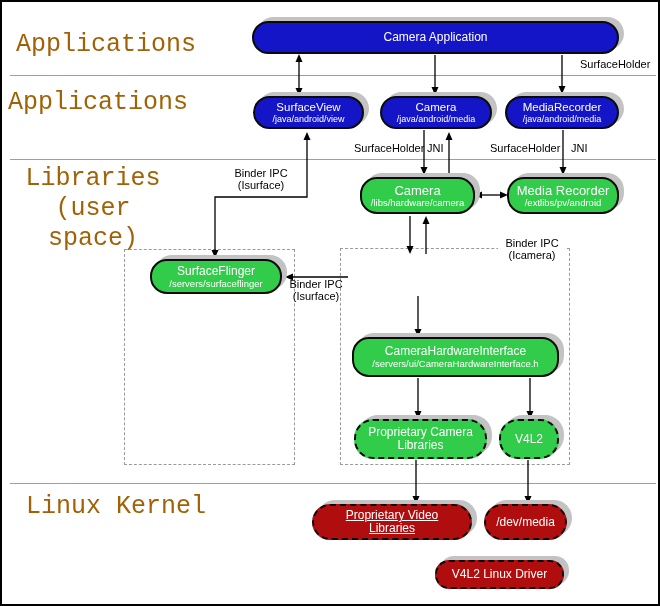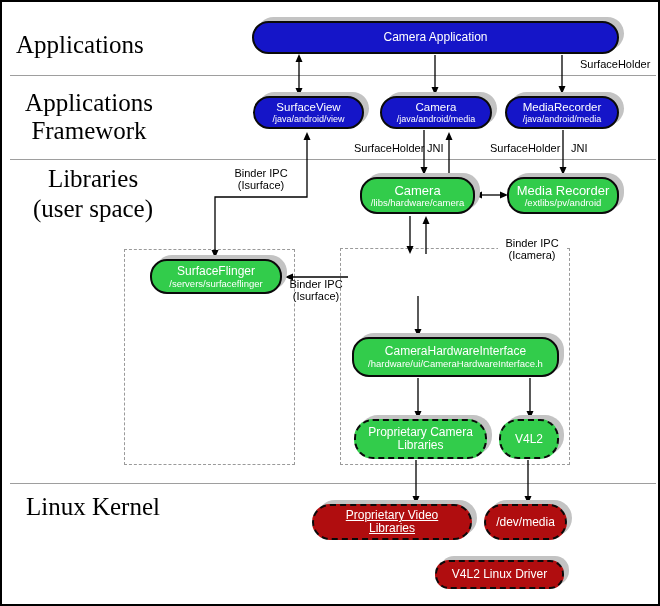--- a/index.html
+++ b/index.html
@@ -3,22 +3,22 @@
 <meta charset="utf-8">
 <style>
   html,body{margin:0;padding:0;background:#fff;}
   #canvas{
     position:relative; width:660px; height:606px; box-sizing:border-box;
     border:2px solid #000; background:#fff; overflow:hidden;
     font-family:"Liberation Sans", sans-serif;
   }
   
   .layer-label{
-    position:absolute; color:#000000; font-size:25px; line-height:28px;
-    font-family:Liberation Serif, serif; white-space:pre-line;
+    position:absolute; color:#a16207; font-size:25px; line-height:28px;
+    font-family:Liberation Mono, monospace; white-space:pre-line;
   }
   #l-apps{left:14px; top:29px;}
   #l-fw{left:6px; top:87px; width:162px; text-align:center;}
   #l-lib{left:6px; top:162px; width:170px; text-align:center; line-height:30px;}
   #l-kernel{left:24px; top:491px;}
   
   .sep{position:absolute; left:8px; width:646px; height:0; border-top:1px solid #9e9e9e;}
   #sep1{top:73px;} #sep2{top:157px;} #sep3{top:481px;}
   
   .group-dashed{position:absolute; border:1px dashed #9a9a9a; box-sizing:border-box; background:transparent;}
@@ -66,21 +66,21 @@
   #el-bi-top{left:228px; top:165px; width:62px;}
   #el-bi-mid{left:284px; top:276px; width:60px;}
   #el-bi-icam{left:496px; top:235px; width:64px; background:#fff; padding:0 2px;}
 </style>
 </head>
 <body>
 
 <div id="canvas">
 
   <div class="layer-label" id="l-apps">Applications</div>
-  <div class="layer-label" id="l-fw"><span style="display:block">Applications</span><span style="display:block">Framework</span></div>
+  <div class="layer-label" id="l-fw"><span style="display:block">Applications</span></div>
   <div class="layer-label" id="l-lib"><span style="display:block">Libraries</span><span style="display:block">(user space)</span></div>
   <div class="layer-label" id="l-kernel">Linux Kernel</div>
 
   <div class="sep" id="sep1"></div>
   <div class="sep" id="sep2"></div>
   <div class="sep" id="sep3"></div>
 
   <div class="group-dashed" id="g-left"></div>
   <div class="group-dashed" id="g-right"></div>
 
@@ -184,21 +184,21 @@
   </div>
 
   <div class="node green" id="n-sflinger">
     <span class="title">SurfaceFlinger</span>
     <span class="subtitle">/servers/surfaceflinger</span>
   </div>
 
 
   <div class="node green" id="n-chi">
     <span class="title">CameraHardwareInterface</span>
-    <span class="subtitle">/hardware/ui/CameraHardwareInterface.h</span>
+    <span class="subtitle">/servers/ui/CameraHardwareInterface.h</span>
   </div>
 
   <div class="node green dashed" id="n-pcl">
     <span class="title" style="width:120px">Proprietary Camera Libraries</span>
   </div>
 
   <div class="node green dashed" id="n-v4l2">
     <span class="title">V4L2</span>
   </div>
 

